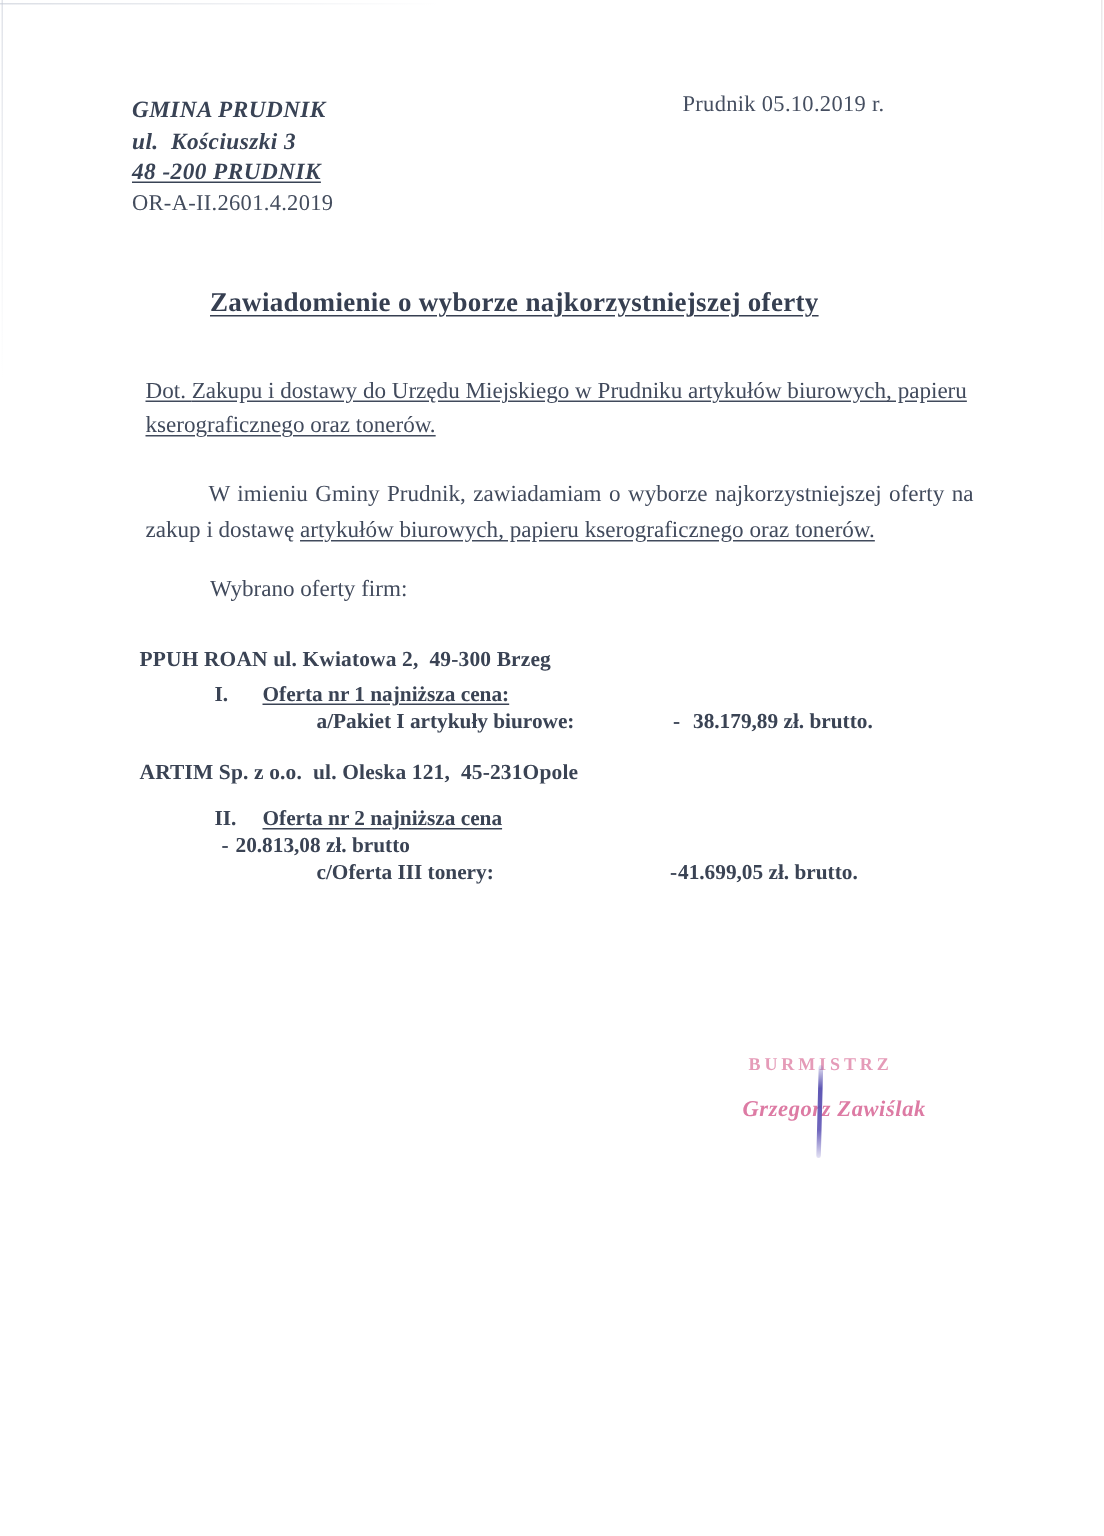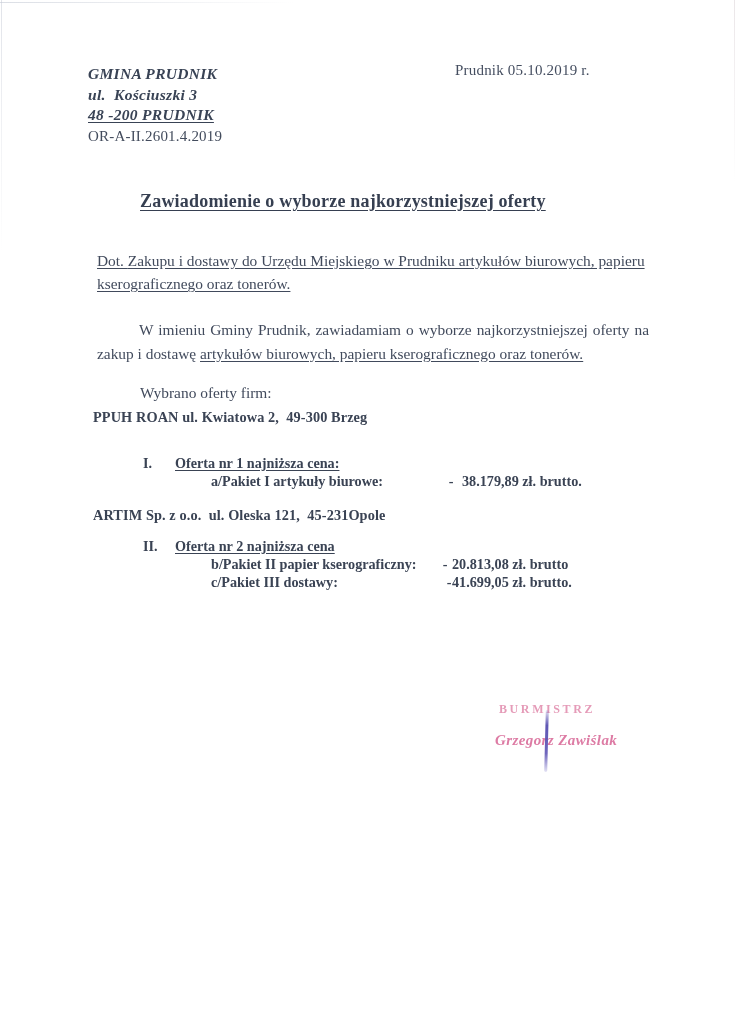--- a/index.html
+++ b/index.html
@@ -132,21 +132,21 @@
 
   .firm {
     position: absolute;
     font-size: 14.3px;
     font-weight: bold;
     letter-spacing: .1px;
     white-space: pre;
     color: #39out;
     color: #3a4354;
   }
-  .firm-1 { left: 93px; top: 409px; }
+  .firm-1 { left: 93px; top: 432px; }
   .firm-2 { left: 93px; top: 507px; }
 
   .offer-block { position: absolute; font-size: 14.2px; color: #3a4354; }
   .offer-1 { left: 143px; top: 455px; }
   .offer-2 { left: 143px; top: 538px; }
 
   .offer-head {
     display: flex;
     align-items: baseline;
   }
@@ -294,26 +294,25 @@
   </div>
 
   <div class="firm firm-2">ARTIM Sp. z o.o.  ul. Oleska 121,  45-231Opole</div>
 
   <div class="offer-block offer-2">
     <div class="offer-head">
       <span class="roman">II.</span>
       <span class="offer-title">Oferta nr 2 najniższa cena</span>
     </div>
     <div class="pkg-row b">
-      <span class="pkg-name">b/Pakiet II papier kserograficzny:</span>
       <span class="pkg-dash">-</span>
       <span class="pkg-price">20.813,08 zł. brutto</span>
     </div>
     <div class="pkg-row c">
-      <span class="pkg-name">c/Pakiet III dostawy:</span>
+      <span class="pkg-name">c/Oferta III tonery:</span>
       <span class="pkg-dash">-</span>
       <span class="pkg-price">41.699,05 zł. brutto.</span>
     </div>
   </div>
 
 
   <div class="stamp">
     <div class="stamp-title">BURMISTRZ</div>
     <div class="stamp-name">Grzegorz Zawiślak</div>
     <div class="pen-stroke"></div>

